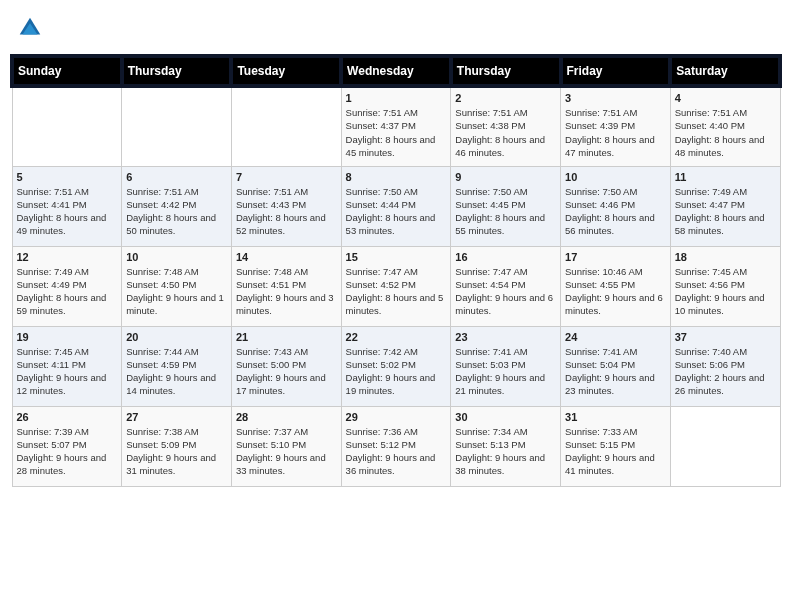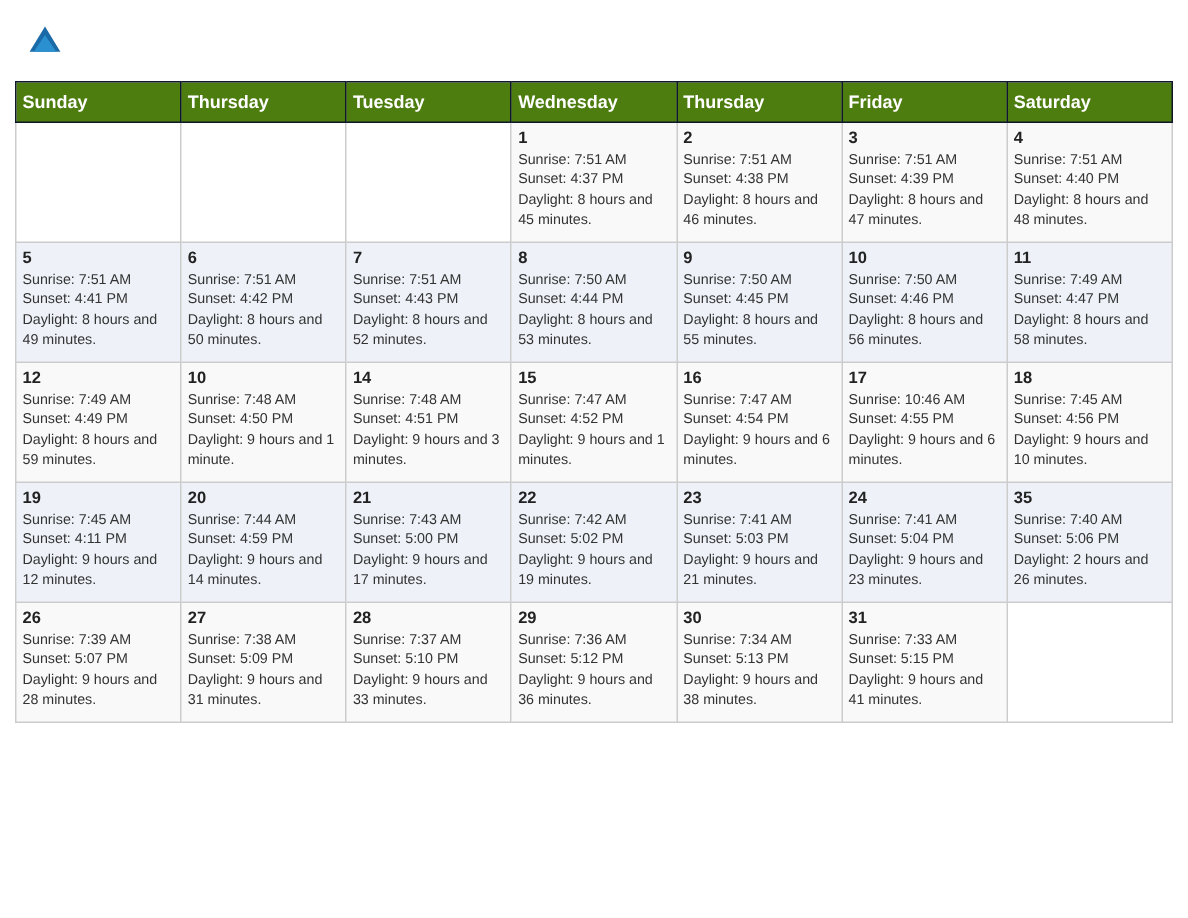--- a/index.html
+++ b/index.html
@@ -58,27 +58,27 @@
     .location {
       font-size: 14px;
       color: #555;
     }
     .calendar-table {
       width: 100%;
       border-collapse: collapse;
       font-size: 10.5px;
     }
     .calendar-table thead tr th {
-      background: #4d7c0f;
+      background: #000000;
       color: #fff;
       padding: 6px 4px;
       text-align: left;
       font-size: 12px;
       font-weight: bold;
-      border: 1px solid #0f172a;
+      border: 4px solid #0f172a;
     }
     .calendar-table tbody tr td {
       border: 1px solid #ccc;
       vertical-align: top;
       padding: 4px 4px;
       background: #fff;
       width: calc(100%/7);
       height: 80px;
     }
     .calendar-table tbody tr:nth-child(odd) td {
@@ -196,21 +196,21 @@
           <td>
             <span class="day-number">10</span>
             <div class="day-info"><span>Sunrise:</span> <span>7:48 AM</span><br><span>Sunset:</span> <span>4:50 PM</span><br><span>Daylight: 9 hours and 1 minute.</span></div>
           </td>
           <td>
             <span class="day-number">14</span>
             <div class="day-info"><span>Sunrise:</span> <span>7:48 AM</span><br><span>Sunset:</span> <span>4:51 PM</span><br><span>Daylight: 9 hours and 3 minutes.</span></div>
           </td>
           <td>
             <span class="day-number">15</span>
-            <div class="day-info"><span>Sunrise:</span> <span>7:47 AM</span><br><span>Sunset:</span> <span>4:52 PM</span><br><span>Daylight: 9 hours and 1 minutes.</span></div>
+            <div class="day-info"><span>Sunrise:</span> <span>7:47 AM</span><br><span>Sunset:</span> <span>4:52 PM</span><br><span>Daylight: 8 hours and 5 minutes.</span></div>
           </td>
           <td>
             <span class="day-number">16</span>
             <div class="day-info"><span>Sunrise:</span> <span>7:47 AM</span><br><span>Sunset:</span> <span>4:54 PM</span><br><span>Daylight: 9 hours and 6 minutes.</span></div>
           </td>
           <td>
             <span class="day-number">17</span>
             <div class="day-info"><span>Sunrise:</span> <span>10:46 AM</span><br><span>Sunset:</span> <span>4:55 PM</span><br><span>Daylight: 9 hours and 6 minutes.</span></div>
           </td>
           <td>
@@ -237,21 +237,21 @@
           </td>
           <td>
             <span class="day-number">23</span>
             <div class="day-info"><span>Sunrise:</span> <span>7:41 AM</span><br><span>Sunset:</span> <span>5:03 PM</span><br><span>Daylight: 9 hours and 21 minutes.</span></div>
           </td>
           <td>
             <span class="day-number">24</span>
             <div class="day-info"><span>Sunrise:</span> <span>7:41 AM</span><br><span>Sunset:</span> <span>5:04 PM</span><br><span>Daylight: 9 hours and 23 minutes.</span></div>
           </td>
           <td>
-            <span class="day-number">35</span>
+            <span class="day-number">37</span>
             <div class="day-info"><span>Sunrise:</span> <span>7:40 AM</span><br><span>Sunset:</span> <span>5:06 PM</span><br><span>Daylight: 2 hours and 26 minutes.</span></div>
           </td>
         </tr>
         <tr>
           <td>
             <span class="day-number">26</span>
             <div class="day-info"><span>Sunrise:</span> <span>7:39 AM</span><br><span>Sunset:</span> <span>5:07 PM</span><br><span>Daylight: 9 hours and 28 minutes.</span></div>
           </td>
           <td>
             <span class="day-number">27</span>

